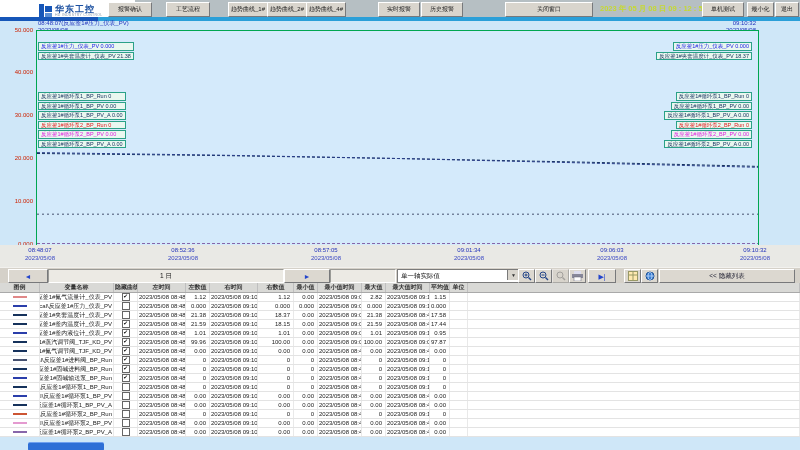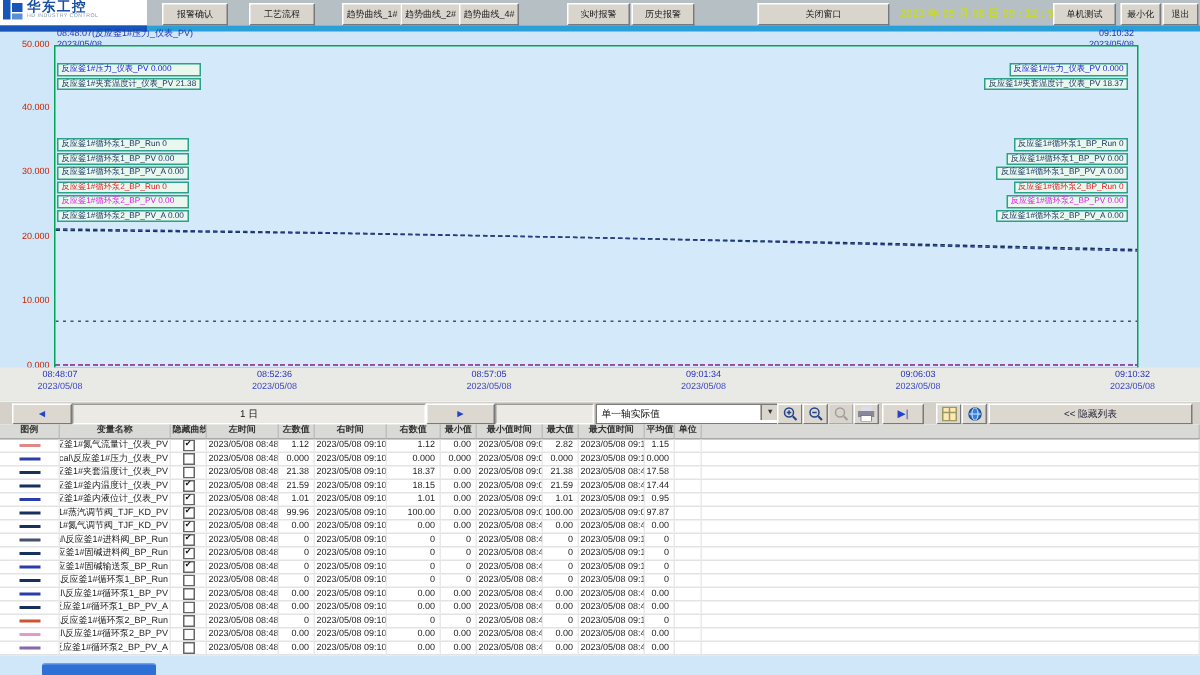--- a/index.html
+++ b/index.html
@@ -1,21 +1,21 @@
 <!DOCTYPE html>
 <html><head>
 <meta charset="utf-8">
 <style>
   html,body{margin:0;padding:0}
   body{width:800px;height:450px;overflow:hidden;font-family:"Liberation Sans",sans-serif;background:#cfe7f8;}
   #app{position:relative;width:800px;height:450px;background:#cfe7f8;}
 
   
   .topbar{position:absolute;left:0;top:0;width:800px;height:17px;background:#b6bfc3;}
-  .logo{position:absolute;left:0;top:0;width:98px;height:17px;background:#ffffff;display:flex;align-items:flex-start;}
+  .logo{position:absolute;left:0;top:0;width:98px;height:17px;background:#ffffff;display:flex;align-items:flex-end;padding-left:37px;}
   .logo-mark{width:14px;height:13px;margin-left:2px;position:relative;}
   .logo-mark .b1{position:absolute;left:0;top:0;width:5px;height:13px;background:#1656b8;}
   .logo-mark .b2{position:absolute;left:6px;top:2px;width:7px;height:6px;background:#1656b8;}
   .logo-mark .b3{position:absolute;left:6px;top:9px;width:7px;height:4px;background:#5a8fd6;}
   .logo-text{margin-left:2px;line-height:1;}
   .logo-title{font-size:9px;font-weight:bold;color:#1a4fa0;letter-spacing:1px;}
   .logo-sub{font-size:3.5px;color:#8a9aa8;letter-spacing:.3px;}
   .tb-btn{position:absolute;top:2px;height:13px;background:#d9d5cd;border:1px solid;border-color:#ffffff #77797c #77797c #ffffff;
      font-size:6px;color:#1a1a1a;display:flex;align-items:center;justify-content:center;cursor:default;white-space:nowrap;}
   .tb-date{position:absolute;top:3px;height:12px;font-size:7.5px;font-weight:bold;color:#c6d931;display:flex;align-items:center;white-space:nowrap;}

